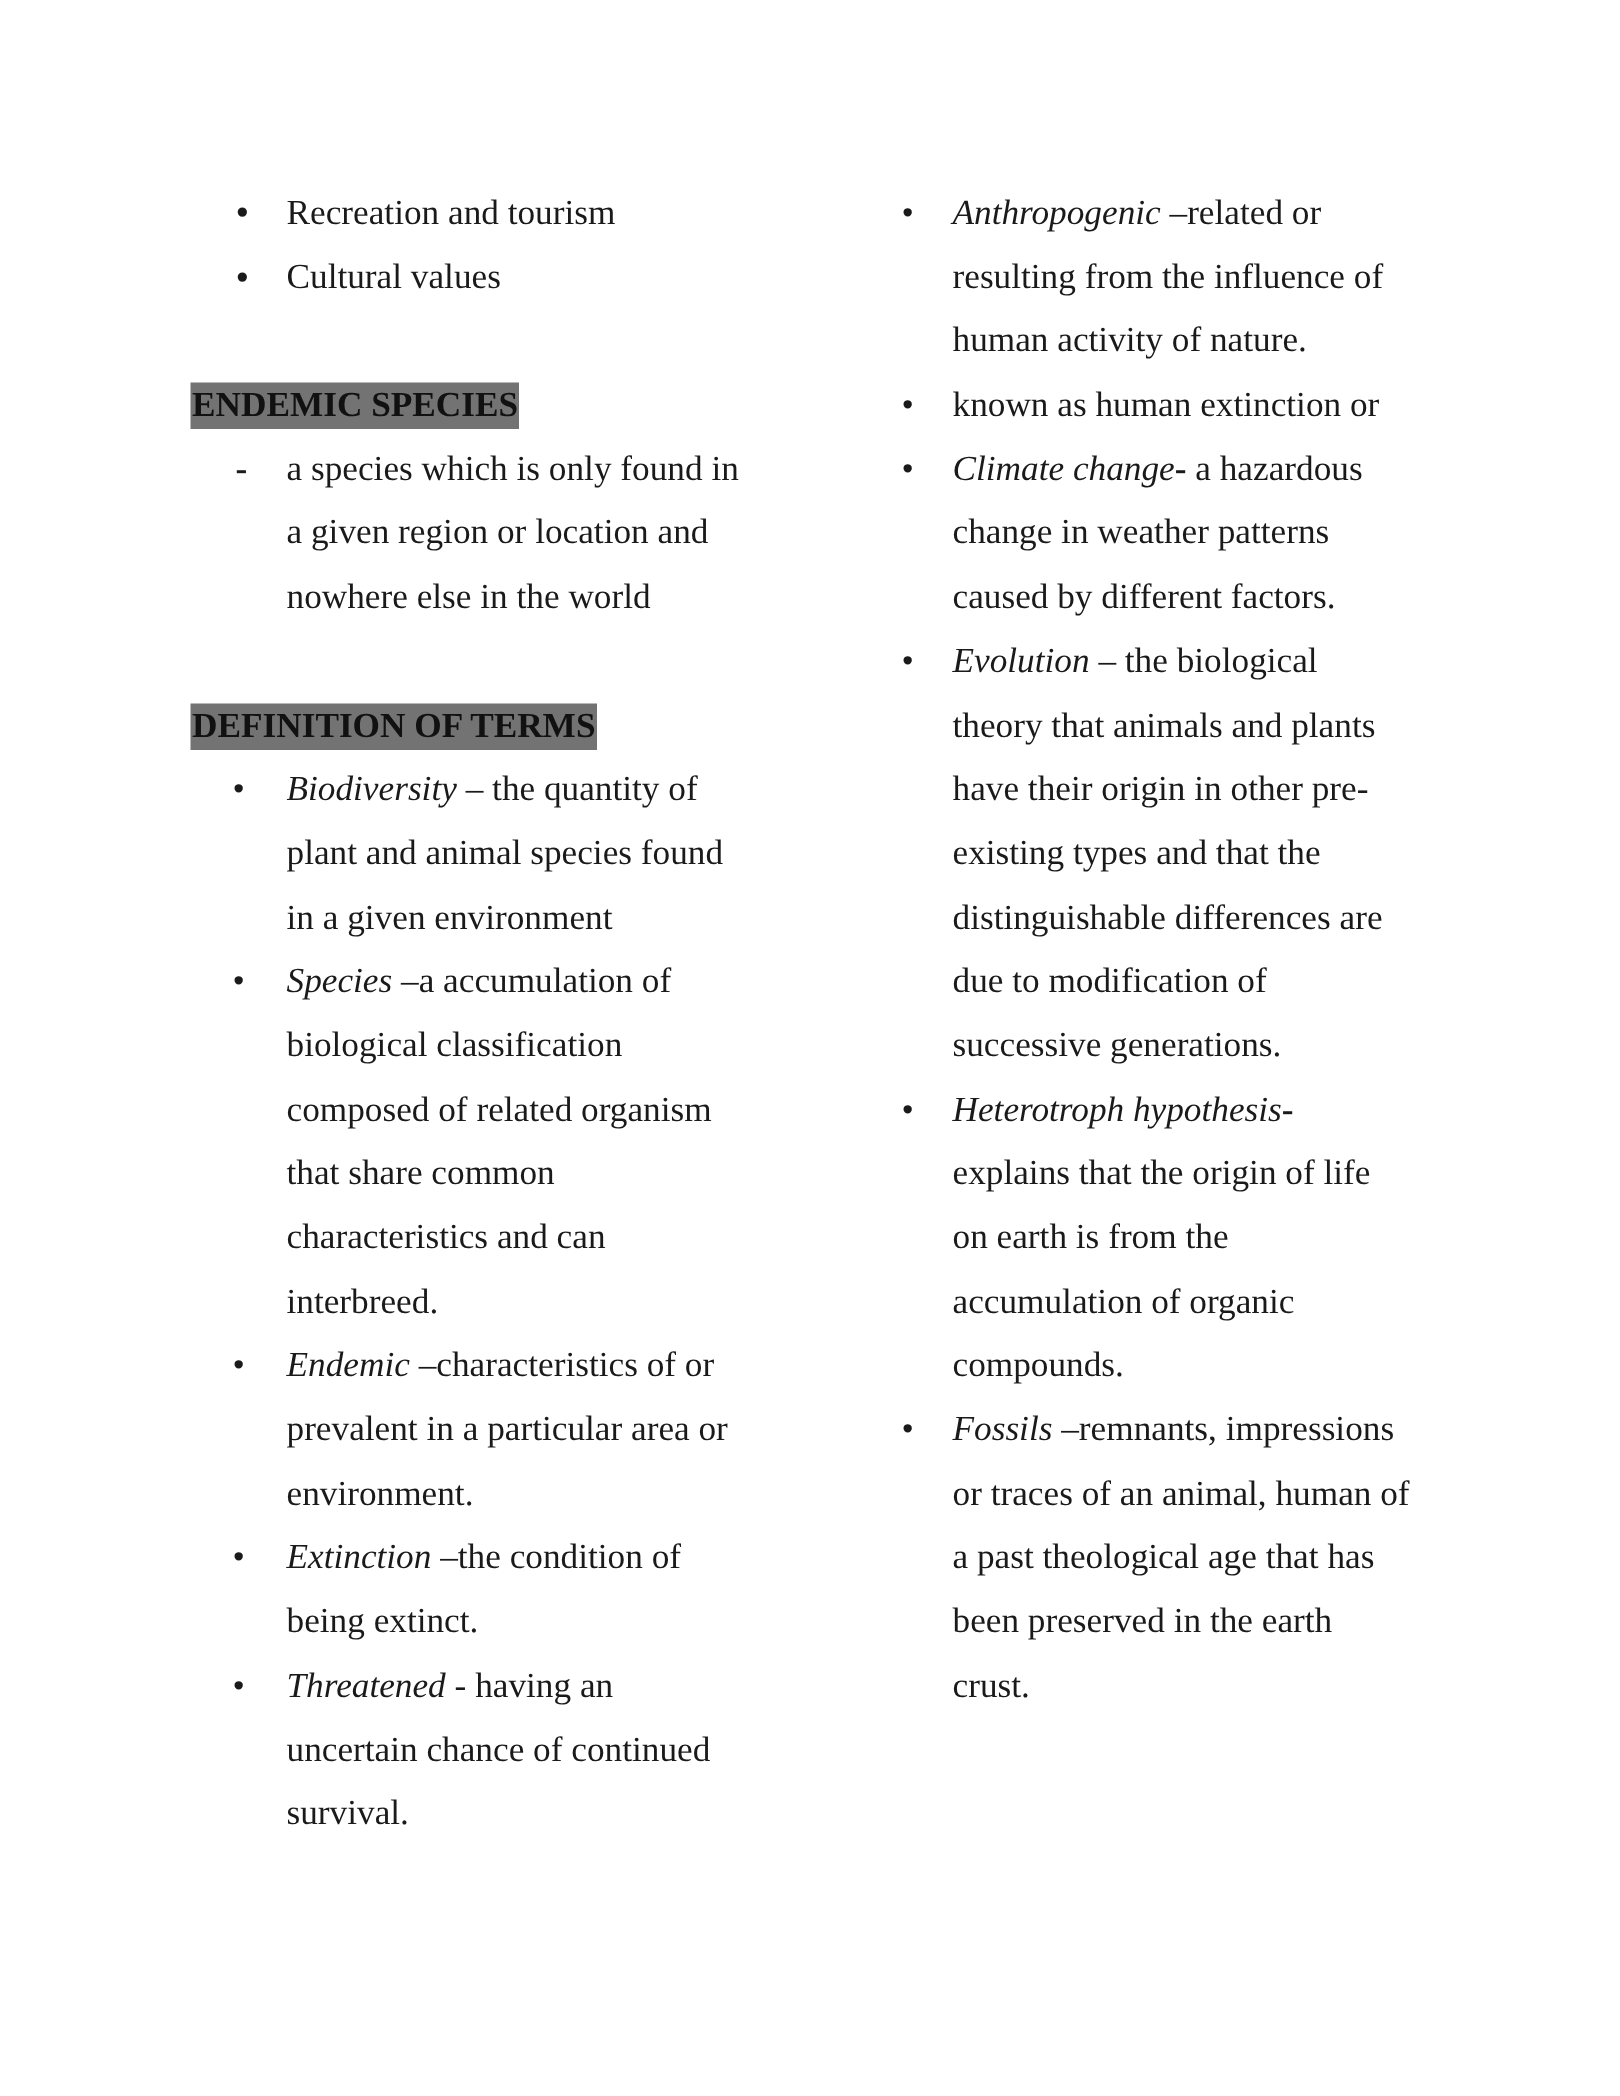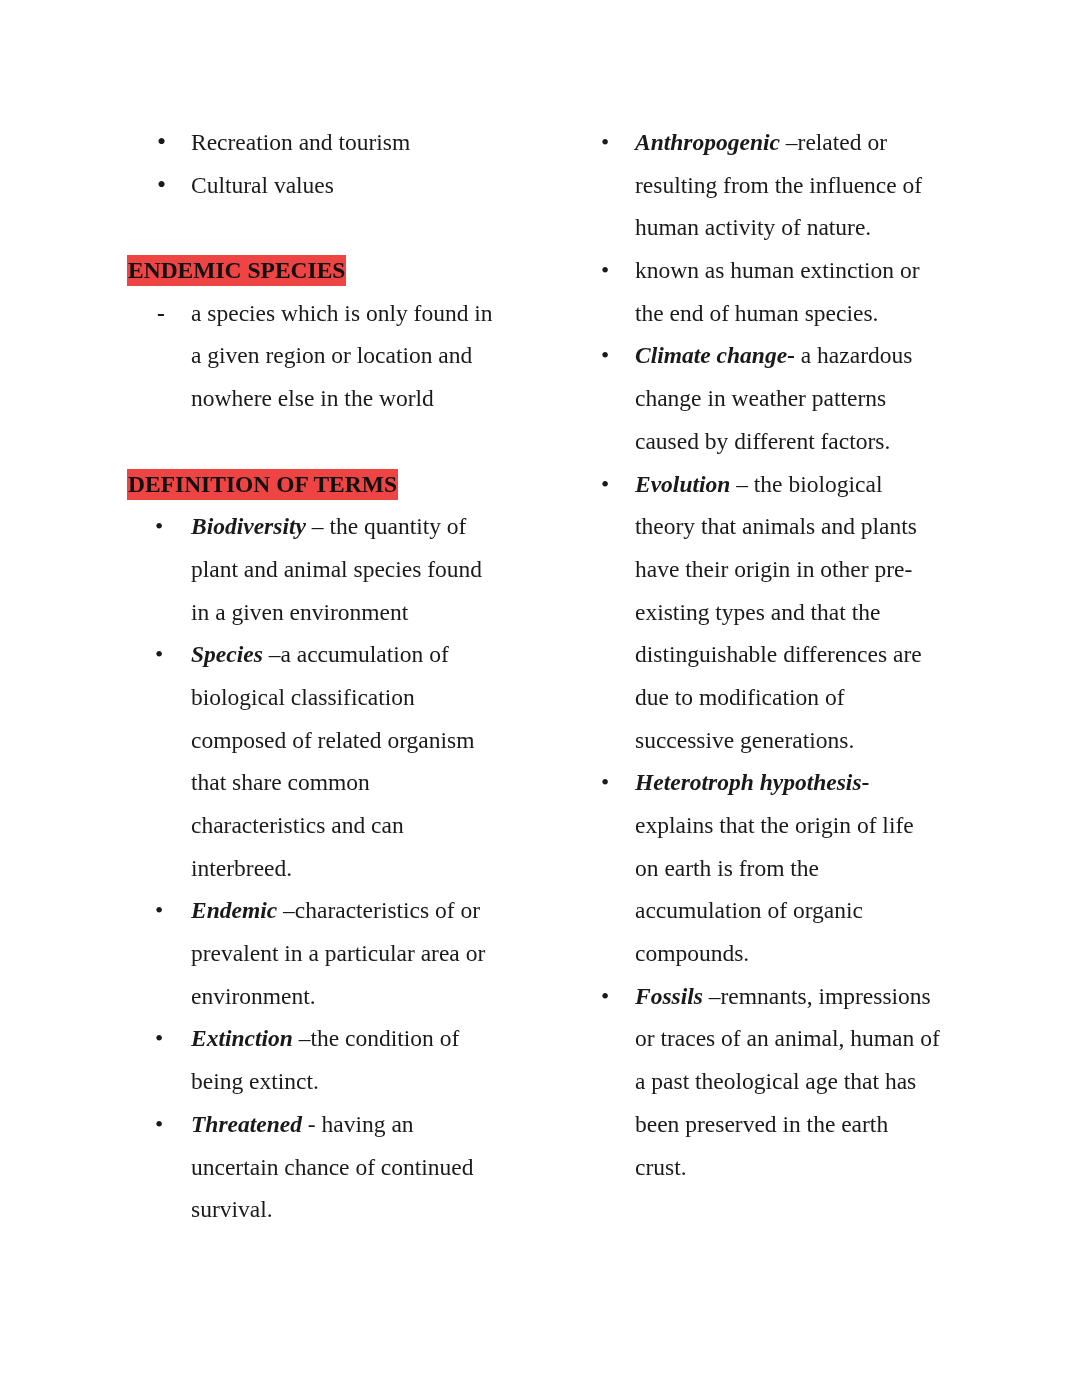--- a/index.html
+++ b/index.html
@@ -13,24 +13,24 @@
     .col-right { left: 600px; width: 380px; }
     .line { font-size: 23.5px; line-height: 42.7px; height: 42.7px; white-space: nowrap; }
     .item { position: relative; padding-left: 64px; }
     .col-right .item { padding-left: 35px; }
     .marker { position: absolute; left: 28px; top: 0; font-size: 23.5px; line-height: 42.7px; }
     .col-right .marker { left: 1px; }
     .marker.big { font-size: 26px; left: 30px; }
     .marker.dash { left: 30px; font-weight: bold; }
     .heading {
       font-size: 23.5px; line-height: 31px; font-weight: bold; display: inline-block;
-      background: #ef4444; padding: 0 1px; margin: 5.85px 0; color: #111;
+      background: #737373; padding: 0 1px; margin: 5.85px 0; color: #111;
     }
     .spacer { height: 42.7px; }
-    .term { font-weight: bold; font-style: italic; }
+    .term { font-weight: normal; font-style: italic; }
     .b { font-weight: bold; }
   </style>
 </head>
 <body>
 
 <div class="col col-left">
   <div class="item line">
     <span class="marker big">•</span>
     <span>Recreation and tourism</span>
   </div>
@@ -98,21 +98,20 @@
   <div class="item">
     <span class="marker">•</span>
     <div class="line"><span class="term">Anthropogenic</span><span> –</span><span>related or</span></div>
     <div class="line">resulting from the influence of</div>
     <div class="line">human activity of nature.</div>
   </div>
 
   <div class="item">
     <span class="marker">•</span>
     <div class="line">known as human extinction or</div>
-    <div class="line">the end of human species.</div>
   </div>
 
   <div class="item">
     <span class="marker">•</span>
     <div class="line"><span class="term">Climate change</span><span class="b">- </span><span>a hazardous</span></div>
     <div class="line">change in weather patterns</div>
     <div class="line">caused by different factors.</div>
   </div>
 
   <div class="item">

